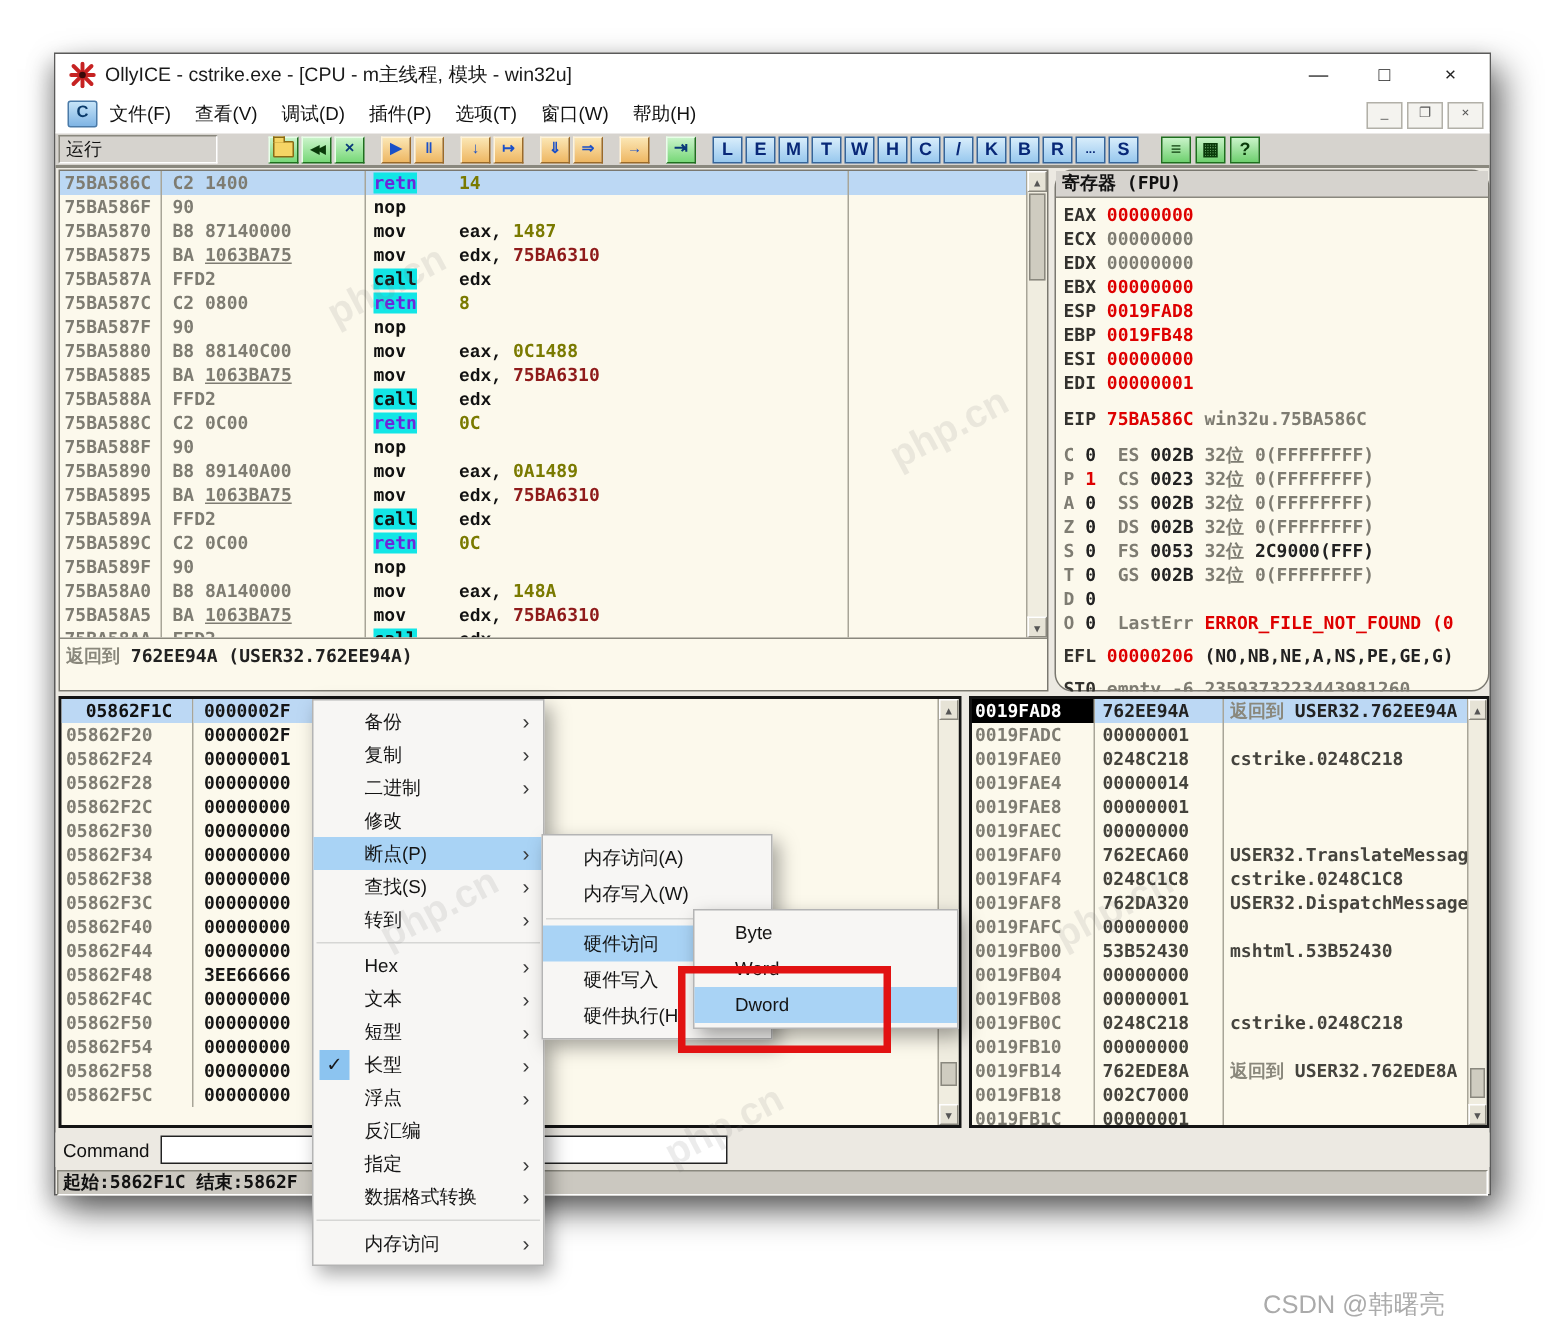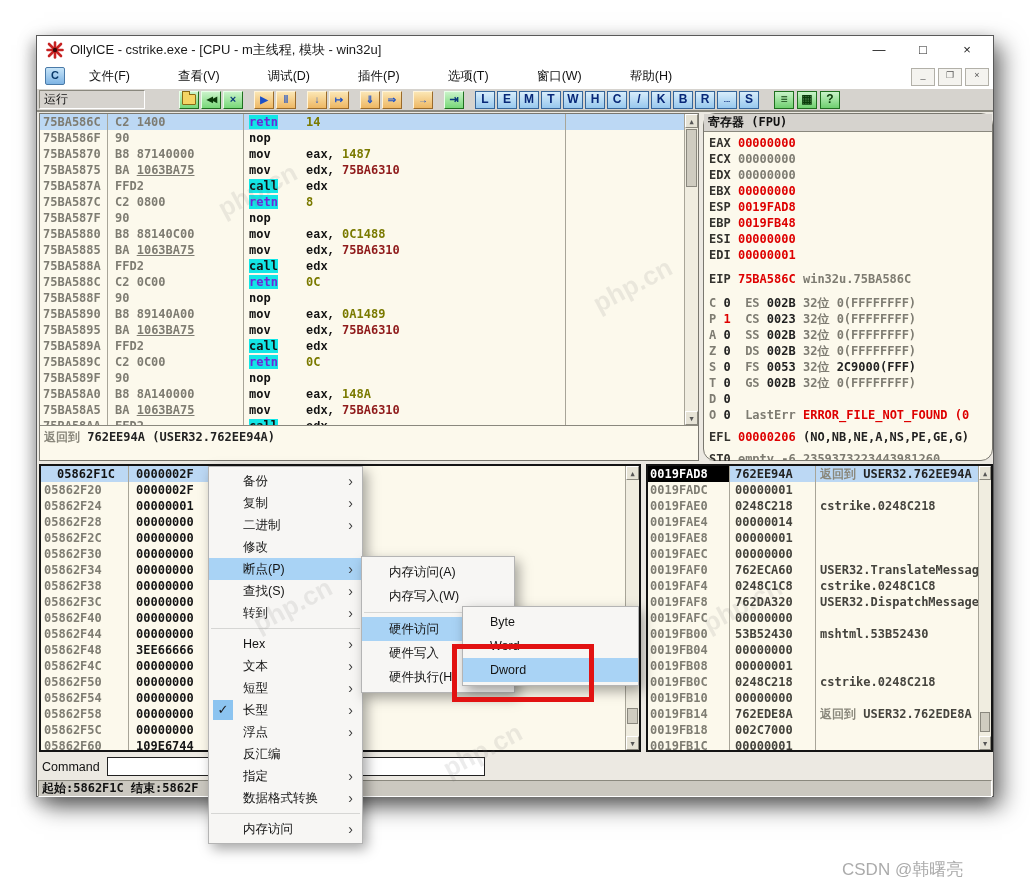--- a/index.html
+++ b/index.html
@@ -12,21 +12,21 @@
        border:1px solid #5a5a5a;box-sizing:border-box;
        box-shadow:8px 10px 22px rgba(0,0,0,.55),-4px 6px 14px rgba(0,0,0,.25);}
   .titlebar{position:absolute;left:0;top:0;right:0;height:28px;background:#fff;display:flex;align-items:center;}
   .apptitle{font-size:13px;color:#1a1a1a;margin-left:4px;}
   .capbtns{position:absolute;right:4px;top:0;height:28px;display:flex;}
   .capbtn{width:44px;height:28px;text-align:center;line-height:28px;font-size:13px;color:#222;}
   .menubar{position:absolute;left:0;top:28px;right:0;height:24px;background:#fff;display:flex;align-items:center;}
   .cicon{width:18px;height:16px;margin-left:8px;background:linear-gradient(#c6e4f8,#7fb4e4);
          border:1px solid #4a7aa8;border-radius:2px;color:#0a3a6a;font-weight:bold;font-size:11px;
          text-align:center;line-height:15px;}
-  .menuitem{padding:0 24px;font-size:12.5px;color:#111;line-height:24px;}
+  .menuitem{padding:0 8px;font-size:12.5px;color:#111;line-height:24px;}
   .mdibtns{position:absolute;right:4px;top:4px;display:flex;}
   .mdibtn{width:22px;height:16px;margin-left:3px;background:#f4f3ef;border:1px solid #b2b0a8;
           color:#555;font-size:9px;line-height:13px;text-align:center;}
   
   .toolbar{position:absolute;left:0;top:52px;right:0;height:24px;background:#D6D3CE;
            border-top:1px solid #fff;border-bottom:2px solid #8a887e;box-sizing:border-box;
            display:flex;align-items:center;padding-left:2px;}
   .runbox{width:100px;height:17px;background:#D6D3CE;border:1px solid;border-color:#8a887e #fff #fff #8a887e;
           font-size:12px;line-height:16px;padding-left:4px;margin-right:34px;color:#111;}
   .tgroup{display:flex;gap:2px;margin-right:11px;}
@@ -256,21 +256,20 @@
         <div class="mrow"><span class="m-addr">05862F38</span><span class="m-val">00000000</span><span class="m-rest"></span></div>
         <div class="mrow"><span class="m-addr">05862F3C</span><span class="m-val">00000000</span><span class="m-rest"></span></div>
         <div class="mrow"><span class="m-addr">05862F40</span><span class="m-val">00000000</span><span class="m-rest"></span></div>
         <div class="mrow"><span class="m-addr">05862F44</span><span class="m-val">00000000</span><span class="m-rest"></span></div>
         <div class="mrow"><span class="m-addr">05862F48</span><span class="m-val">3EE66666</span><span class="m-rest"></span></div>
         <div class="mrow"><span class="m-addr">05862F4C</span><span class="m-val">00000000</span><span class="m-rest"></span></div>
         <div class="mrow"><span class="m-addr">05862F50</span><span class="m-val">00000000</span><span class="m-rest"></span></div>
         <div class="mrow"><span class="m-addr">05862F54</span><span class="m-val">00000000</span><span class="m-rest"></span></div>
         <div class="mrow"><span class="m-addr">05862F58</span><span class="m-val">00000000</span><span class="m-rest"></span></div>
         <div class="mrow"><span class="m-addr">05862F5C</span><span class="m-val">00000000</span><span class="m-rest"></span></div>
-        <div class="mrow"><span class="m-addr">05862F60</span><span class="m-val">109E6744</span><span class="m-rest"></span></div>
       </div>
     <div class="vsb" style="top:0;bottom:0;">
       <div class="sbbtn" style="top:0;">▲</div>
       <div class="sbthumb" style="top:242px;height:16px;"></div>
       <div class="sbbtn" style="bottom:0;">▼</div>
     </div>
   </div>
 
   <div class="pane stack mono">
     <div class="stackrows" id="stack-rows">

